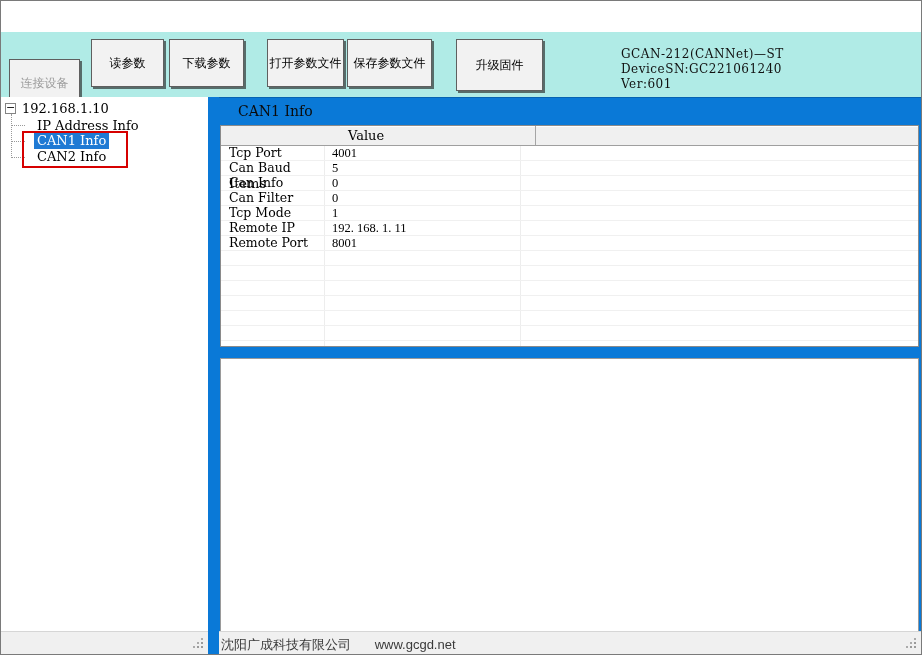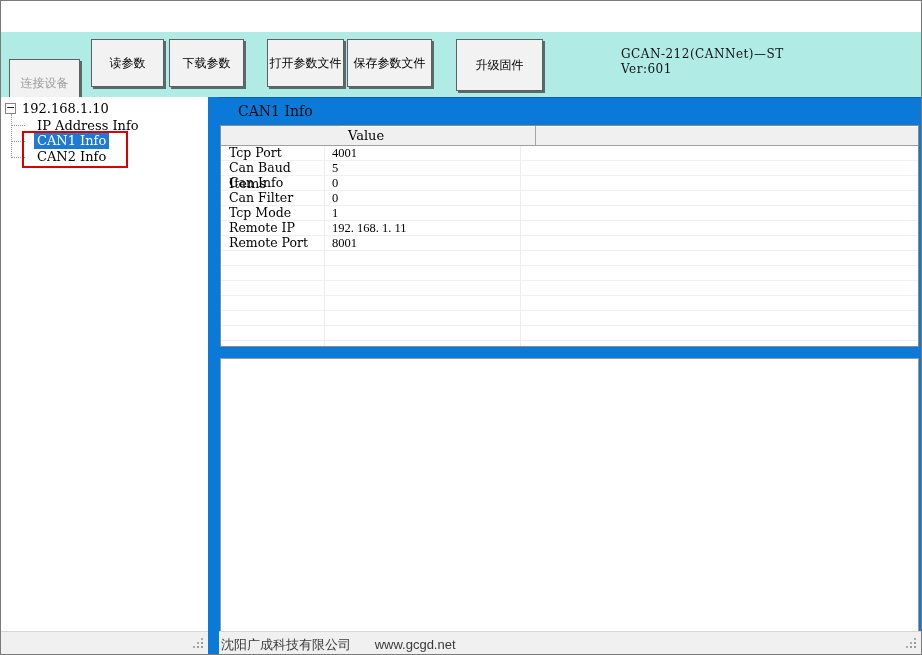--- a/index.html
+++ b/index.html
@@ -106,20 +106,21 @@
 
   <div class="toolbar">
     <button class="tb-btn b1 disabled">连接设备</button>
     <button class="tb-btn b2">读参数</button>
     <button class="tb-btn b3">下载参数</button>
     <button class="tb-btn b4">打开参数文件</button>
     <button class="tb-btn b5">保存参数文件</button>
     <button class="tb-btn b6">升级固件</button>
     <div class="device-info">
       <div>GCAN-212(CANNet)—ST</div>
+      <div>DeviceSN:GC221061240</div>
       <div>Ver:601</div>
     </div>
   </div>
 
   <div class="main">
 
     <div class="tree">
       <div class="tree-root-row">
         <span class="expand-box">−</span>
         <span class="root-label">192.168.1.10</span>

